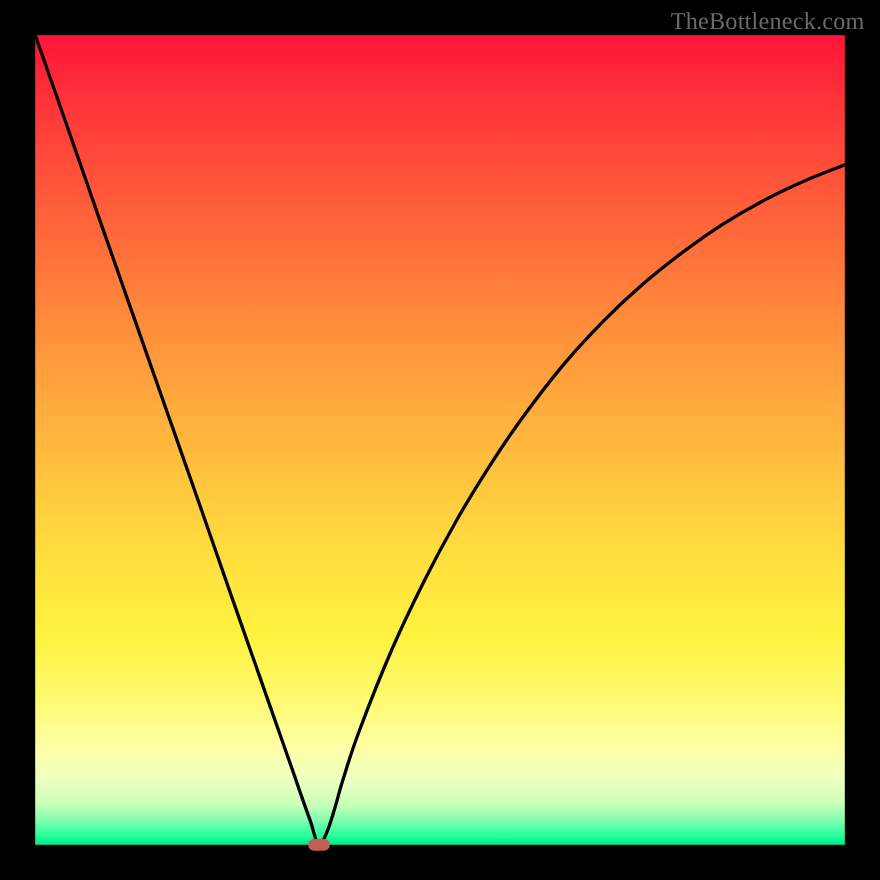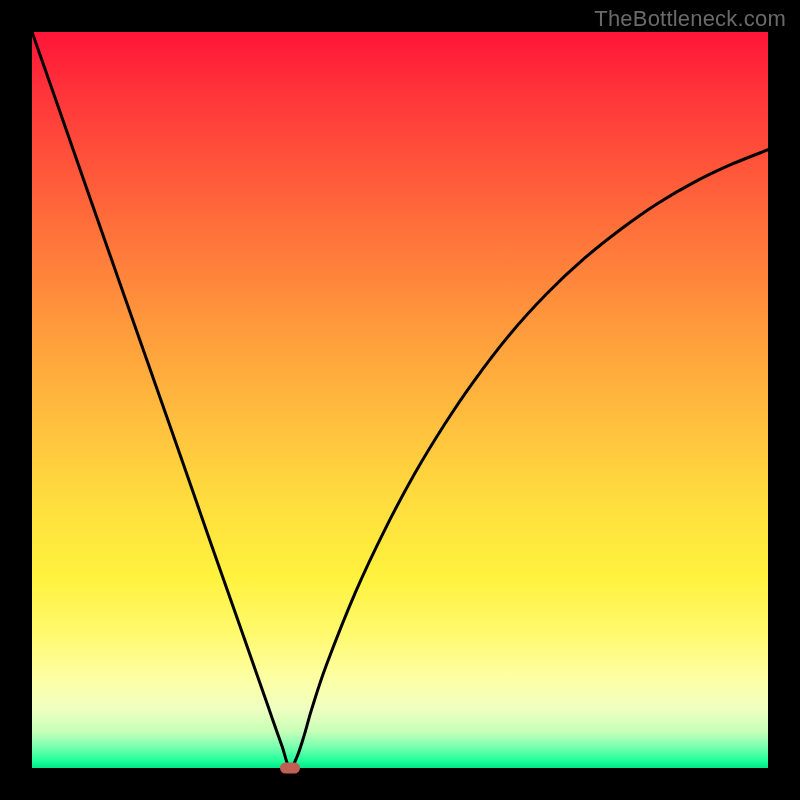--- a/index.html
+++ b/index.html
@@ -45,21 +45,21 @@
     width: 20px;
     height: 11px;
     border-radius: 6px;
     background: #c06055;
     transform: translate(-50%, -50%);
   }
   .watermark {
     position: absolute;
     top: 6px;
     right: 14px;
-    font-family: Liberation Sans, sans-serif;
+    font-family: Liberation Serif, serif;
     font-size: 22px;
     color: #6a6a6a;
     letter-spacing: 0.2px;
     user-select: none;
   }
 </style>
 </head>
 <body>
 
 <div class="frame">

